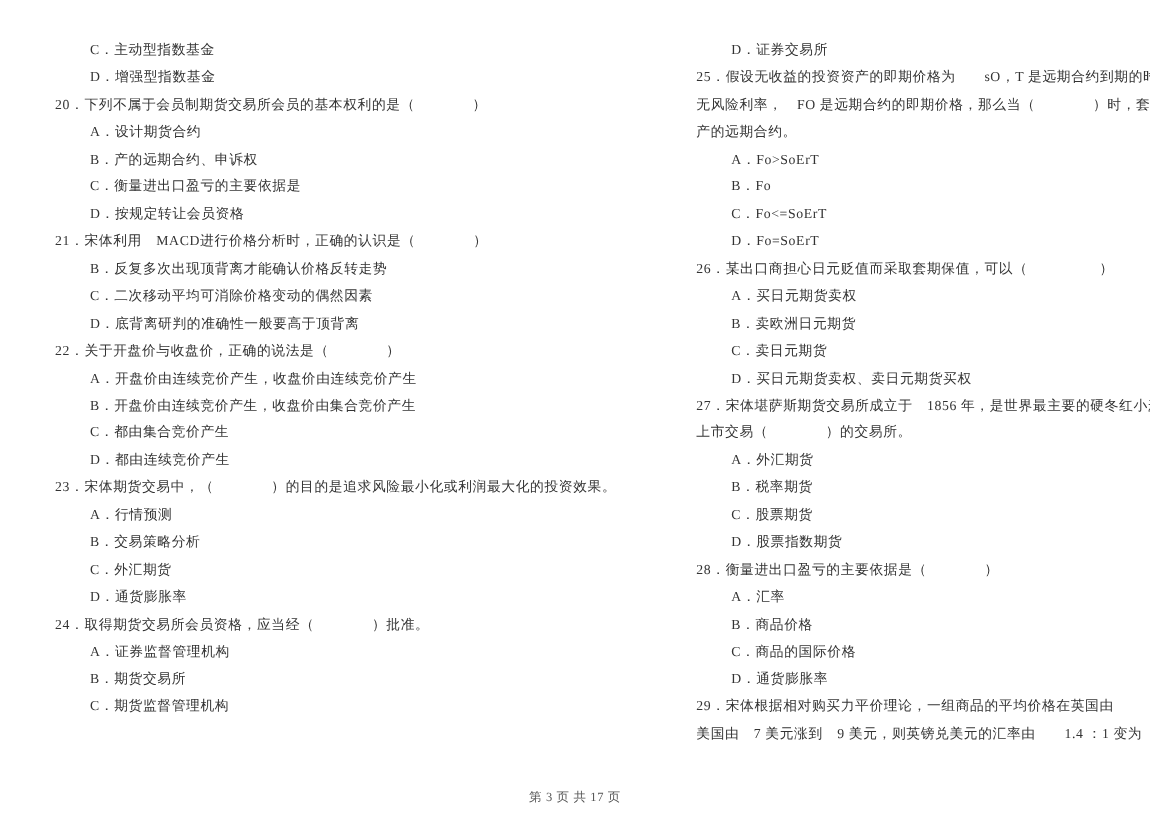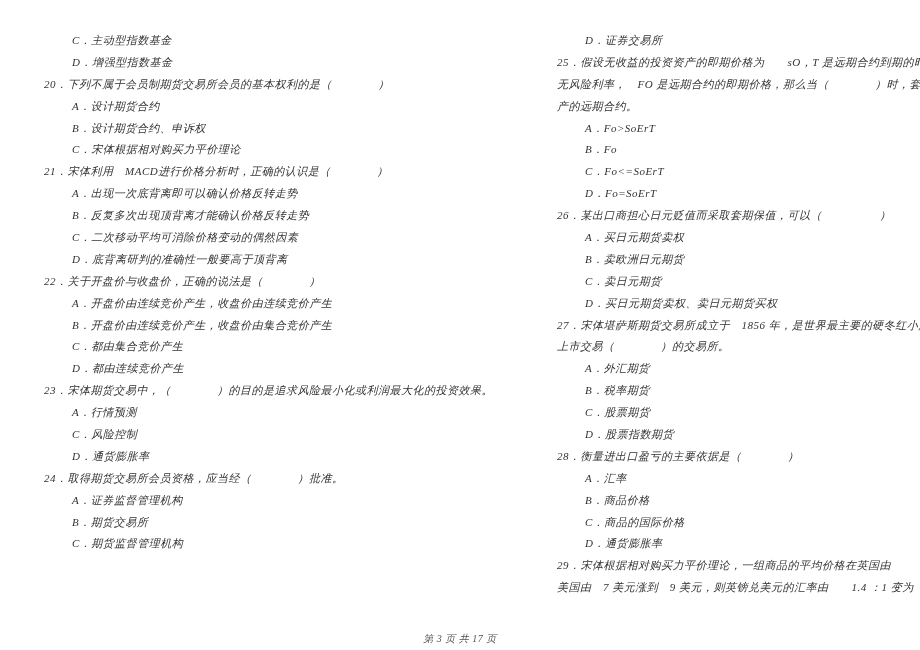--- a/index.html
+++ b/index.html
@@ -1,19 +1,18 @@
 <!DOCTYPE html>
 <html><head>
   <meta charset="utf-8">
   <style>
     * {
       margin: 0;
       padding: 0;
       box-sizing: border-box;
-      font-style: italic;
     }
     body {
       font-family: "SimSun", "宋体", serif;
       font-size: 11px;
       color: #333;
       background: #fff;
       width: 920px;
       height: 650px;
       padding: 30px 40px 10px 40px;
       line-height: 1.9;
@@ -45,35 +44,36 @@
   </style>
 </head>
 <body>
 
 <div class="page">
   <div class="col">
     <div class="line opt">C．主动型指数基金</div>
     <div class="line opt">D．增强型指数基金</div>
     <div class="line q">20．下列不属于会员制期货交易所会员的基本权利的是（　　　　）</div>
     <div class="line opt">A．设计期货合约</div>
-    <div class="line opt">B．设计期货合约、申诉权</div>
-    <div class="line opt">C．宋体根据相对购买力平价理论</div>
+    <div class="line opt">B．产的远期合约、申诉权</div>
+    <div class="line opt">C．衡量进出口盈亏的主要依据是</div>
+    <div class="line opt">D．按规定转让会员资格</div>
     <div class="line q">21．宋体利用　MACD进行价格分析时，正确的认识是（　　　　）</div>
-    <div class="line opt">A．出现一次底背离即可以确认价格反转走势</div>
     <div class="line opt">B．反复多次出现顶背离才能确认价格反转走势</div>
     <div class="line opt">C．二次移动平均可消除价格变动的偶然因素</div>
     <div class="line opt">D．底背离研判的准确性一般要高于顶背离</div>
     <div class="line q">22．关于开盘价与收盘价，正确的说法是（　　　　）</div>
     <div class="line opt">A．开盘价由连续竞价产生，收盘价由连续竞价产生</div>
     <div class="line opt">B．开盘价由连续竞价产生，收盘价由集合竞价产生</div>
     <div class="line opt">C．都由集合竞价产生</div>
     <div class="line opt">D．都由连续竞价产生</div>
     <div class="line q">23．宋体期货交易中，（　　　　）的目的是追求风险最小化或利润最大化的投资效果。</div>
     <div class="line opt">A．行情预测</div>
-    <div class="line opt">C．风险控制</div>
+    <div class="line opt">B．交易策略分析</div>
+    <div class="line opt">C．外汇期货</div>
     <div class="line opt">D．通货膨胀率</div>
     <div class="line q">24．取得期货交易所会员资格，应当经（　　　　）批准。</div>
     <div class="line opt">A．证券监督管理机构</div>
     <div class="line opt">B．期货交易所</div>
     <div class="line opt">C．期货监督管理机构</div>
   </div>
 
   <div class="col">
     <div class="line opt">D．证券交易所</div>
     <div class="line q">25．假设无收益的投资资产的即期价格为　　sO，T 是远期合约到期的时间，　r 是以连续复利计算的</div>

